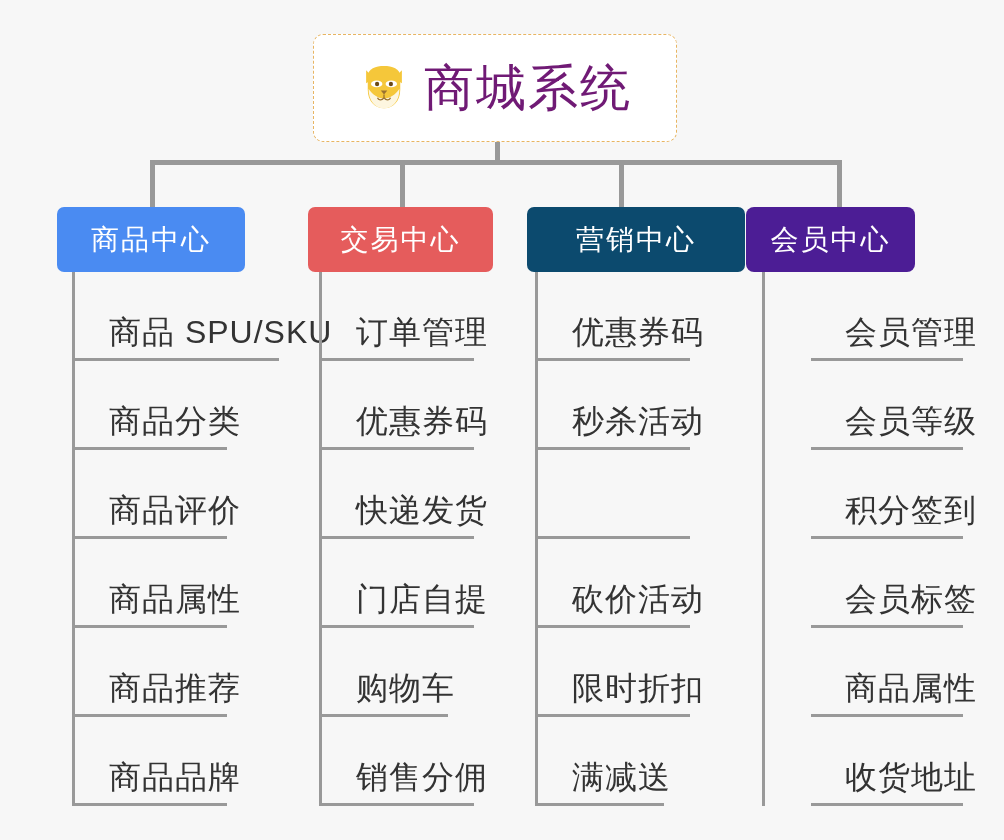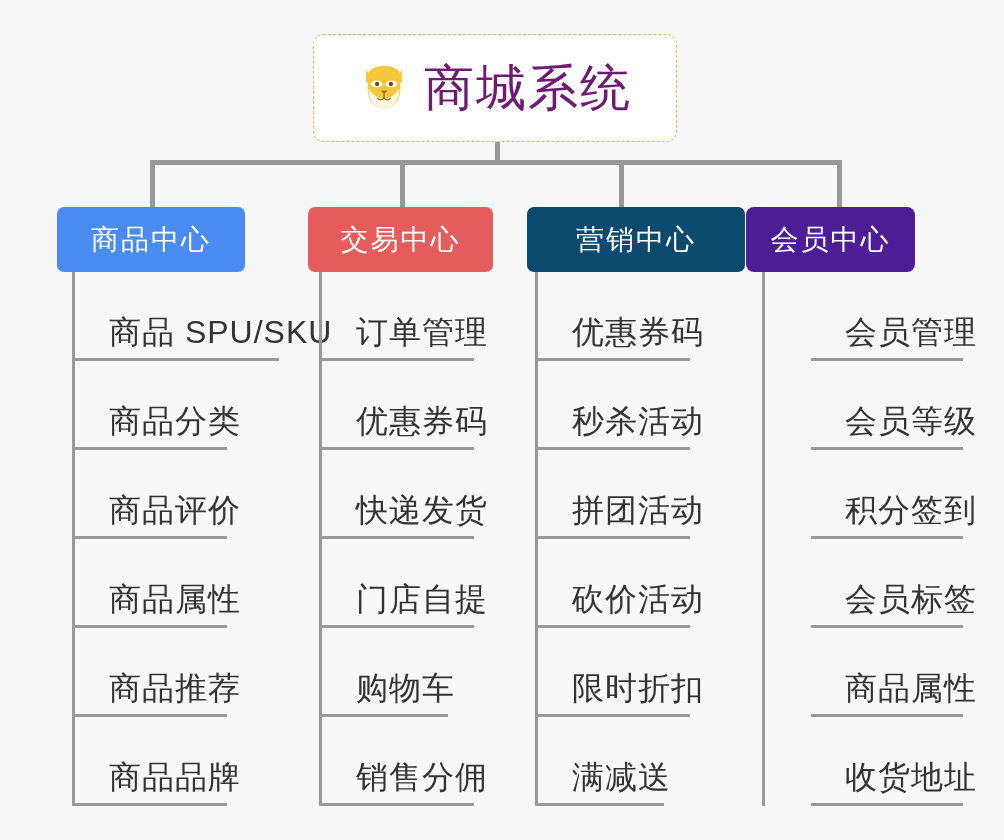--- a/index.html
+++ b/index.html
@@ -208,21 +208,20 @@
           <div class="leaf">
             <div class="leaf-underline" style="width: 152px;"></div>
             <div class="leaf-label">优惠券码</div>
           </div>
           <div class="leaf">
             <div class="leaf-underline" style="width: 152px;"></div>
             <div class="leaf-label">秒杀活动</div>
           </div>
           <div class="leaf">
             <div class="leaf-underline" style="width: 152px;"></div>
-            <div class="leaf-label">拼团活动</div>
           </div>
           <div class="leaf">
             <div class="leaf-underline" style="width: 152px;"></div>
             <div class="leaf-label">砍价活动</div>
           </div>
           <div class="leaf">
             <div class="leaf-underline" style="width: 152px;"></div>
             <div class="leaf-label">限时折扣</div>
           </div>
           <div class="leaf">

